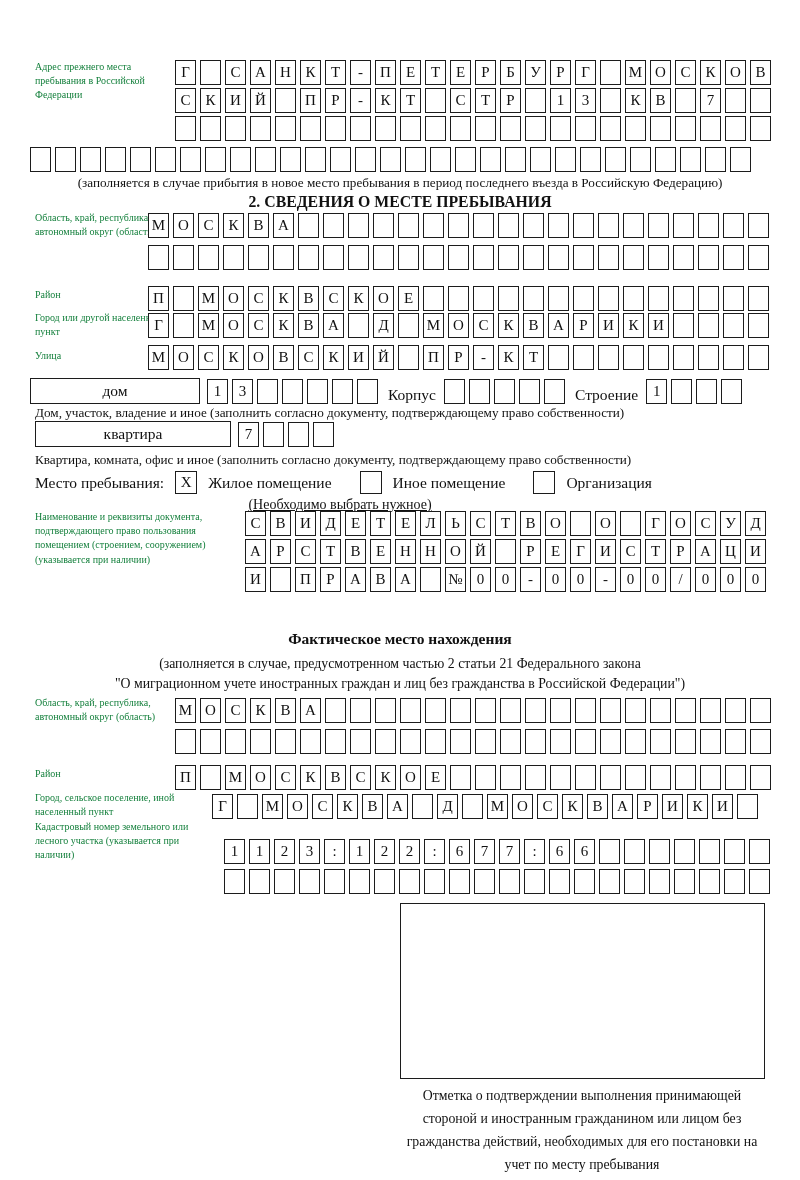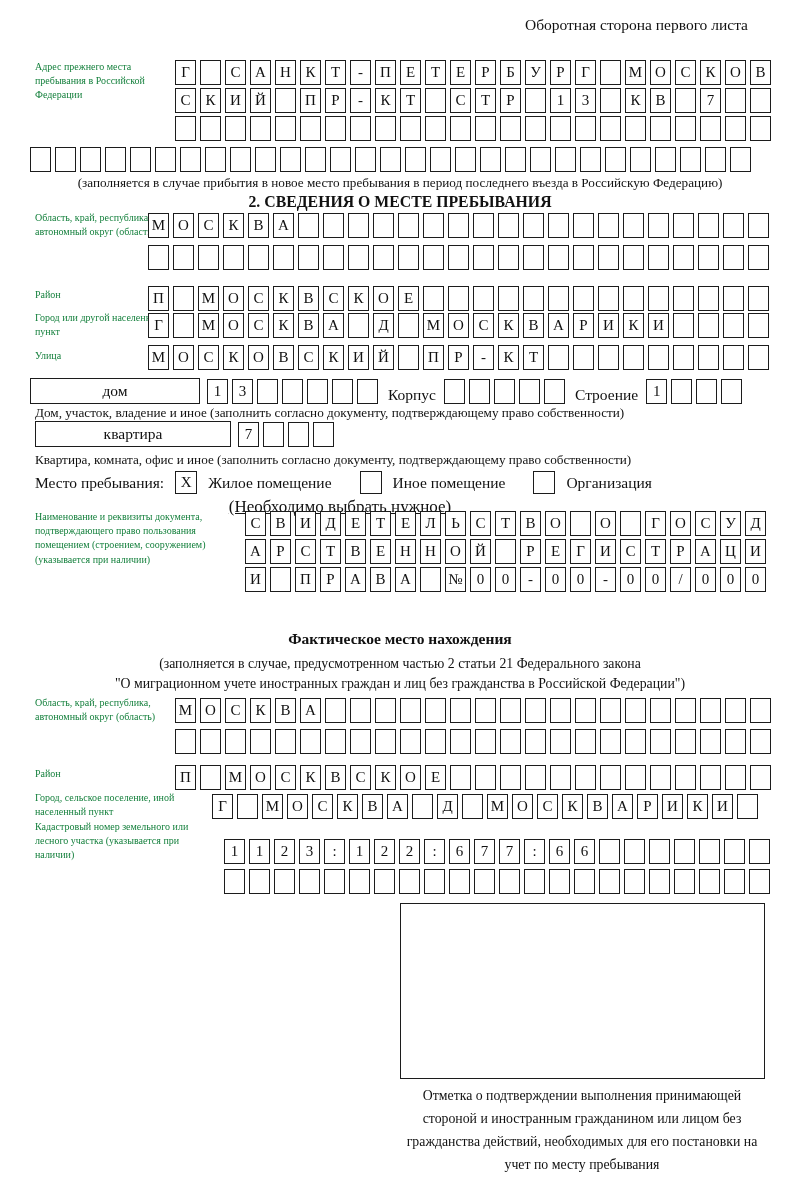--- a/index.html
+++ b/index.html
@@ -50,21 +50,21 @@
   #s2-street-row{left:148px;top:345px;}
   #dom-row{left:30px;top:374px;display:flex;align-items:flex-end;}
   #dom-box{width:170px;margin-right:7px;}
   #korpus-label,#stroenie-label{font-size:15.5px;margin:12px 8px 0 6px;}
   #dom-note{left:35px;top:404px;}
   #kv-row{left:35px;top:421px;display:flex;align-items:center;}
   #kv-box{width:196px;margin-right:7px;}
   #kv-note{left:35px;top:451px;}
   #stay-row{left:35px;top:471px;column-gap:11px;font-size:15.5px;}
   #stay-row .gap{width:6px;}
-  #stay-note{left:180px;top:497px;width:320px;text-align:center;font-size:17px;text-decoration:underline;}
+  #stay-note{left:180px;top:497px;width:320px;text-align:center;font-size:14px;text-decoration:underline;}
   #doc-label{left:35px;top:510px;width:208px;}
   #doc-rows{left:245px;top:511px;row-gap:3px;}
   #fact-title{top:630px;font-size:15.5px;}
   #fact-note1{top:656px;font-size:13.8px;}
   #fact-note2{top:676px;font-size:13.8px;}
   #fact-region-label{left:35px;top:696px;width:152px;}
   #fact-region-rows{left:175px;top:698px;row-gap:6px;}
   #fact-district-label{left:35px;top:767px;}
   #fact-district-row{left:175px;top:765px;}
   #fact-city-label{left:35px;top:791px;width:180px;}
@@ -72,21 +72,20 @@
   #fact-cad-label{left:35px;top:820px;width:180px;}
   #fact-cad-rows{left:224px;top:839px;row-gap:5px;}
   #stamp-box{left:400px;top:903px;width:363px;height:174px;border:1.6px solid #1c1c1c;background:#fff;}
   #stamp-note{left:404px;top:1084px;width:356px;text-align:center;font-size:13.8px;line-height:23px;}
 </style>
 </head>
 <body>
 
 <div id="page">
 
-  <div id="hdr-note" class="abs">Оборотная сторона первого листа</div>
 
   <div id="prev-label" class="abs lbl">Адрес прежнего места пребывания в Российской Федерации</div>
   <div id="prev-rows" class="abs cellcol">
     <div class="cellrow">
         <span class="cell">Г</span>
         <span class="cell"></span>
         <span class="cell">С</span>
         <span class="cell">А</span>
         <span class="cell">Н</span>
         <span class="cell">К</span>

